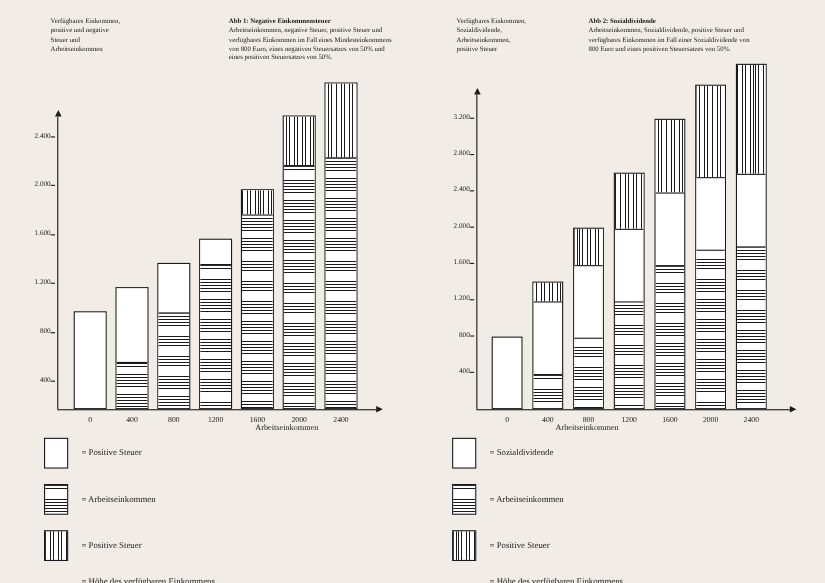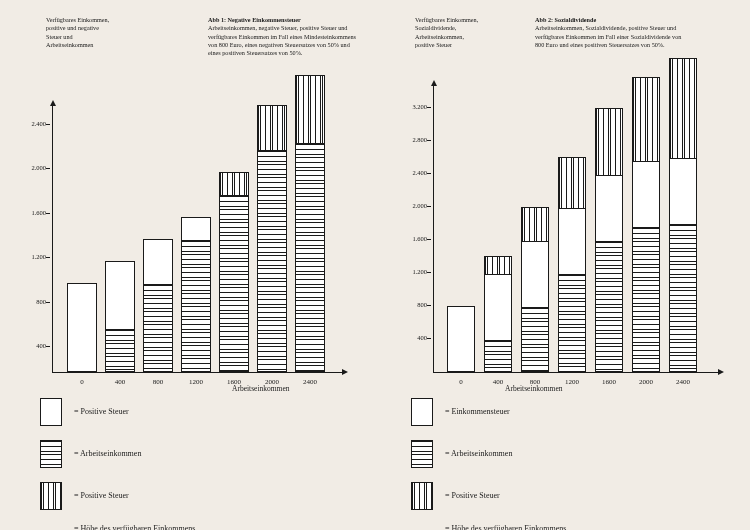--- a/index.html
+++ b/index.html
@@ -245,21 +245,21 @@
       <div class="xtick" style="left:162px;top:298px;width:28px;"><span>1600</span></div>
       <div class="xtick" style="left:199px;top:298px;width:28px;"><span>2000</span></div>
       <div class="xtick" style="left:236px;top:298px;width:28px;"><span>2400</span></div>
     </div>
 
     <div class="xlabel" style="left:130px;top:384px;"><span>Arbeitseinkommen</span></div>
 
     <div class="legend" style="left:36px;top:398px;">
       <div class="legend-row">
         <span class="swatch blank"></span>
-        <span class="leg-text">= Einkommensteuer</span>
+        <span class="leg-text">= Sozialdividende</span>
       </div>
       <div class="legend-row" style="margin-top:10px;">
         <span class="swatch hlines"></span>
         <span class="leg-text">= Arbeitseinkommen</span>
       </div>
       <div class="legend-row" style="margin-top:10px;">
         <span class="swatch vlines"></span>
         <span class="leg-text">= Positive Steuer</span>
       </div>
       <div class="legend-row" style="margin-top:10px;height:14px;">

